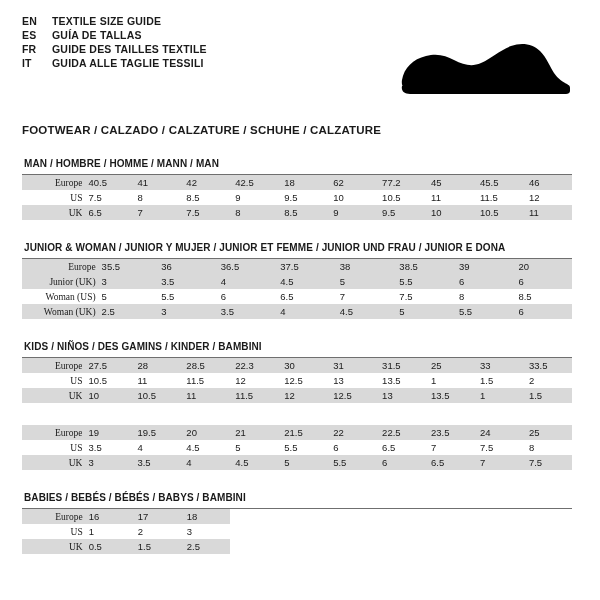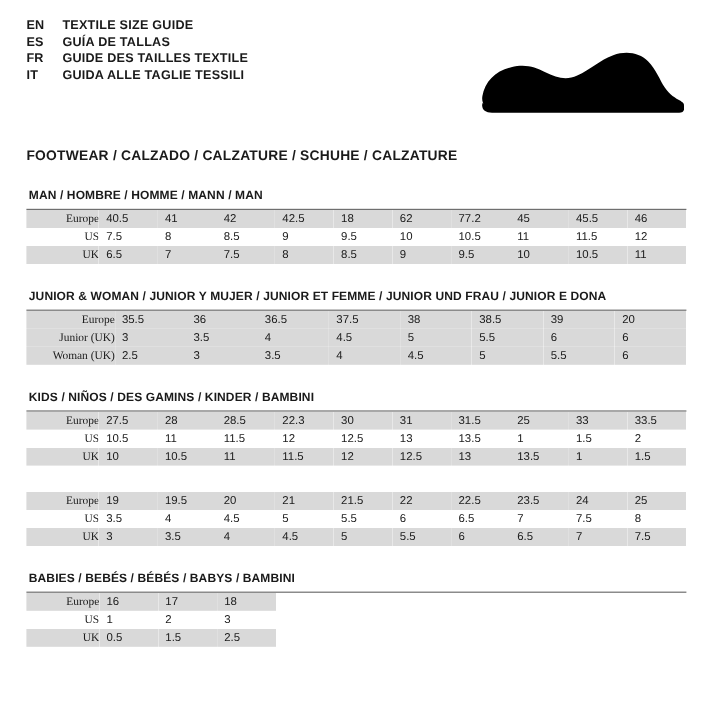--- a/index.html
+++ b/index.html
@@ -228,20 +228,31 @@
           <td class="label">Junior (UK)</td>
           <td>3</td>
           <td>3.5</td>
           <td>4</td>
           <td>4.5</td>
           <td>5</td>
           <td>5.5</td>
           <td>6</td>
           <td>6</td>
         </tr>
+        <tr>
+          <td class="label">Woman (US)</td>
+          <td>5</td>
+          <td>5.5</td>
+          <td>6</td>
+          <td>6.5</td>
+          <td>7</td>
+          <td>7.5</td>
+          <td>8</td>
+          <td>8.5</td>
+        </tr>
         <tr class="shaded">
           <td class="label">Woman (UK)</td>
           <td>2.5</td>
           <td>3</td>
           <td>3.5</td>
           <td>4</td>
           <td>4.5</td>
           <td>5</td>
           <td>5.5</td>
           <td>6</td>

